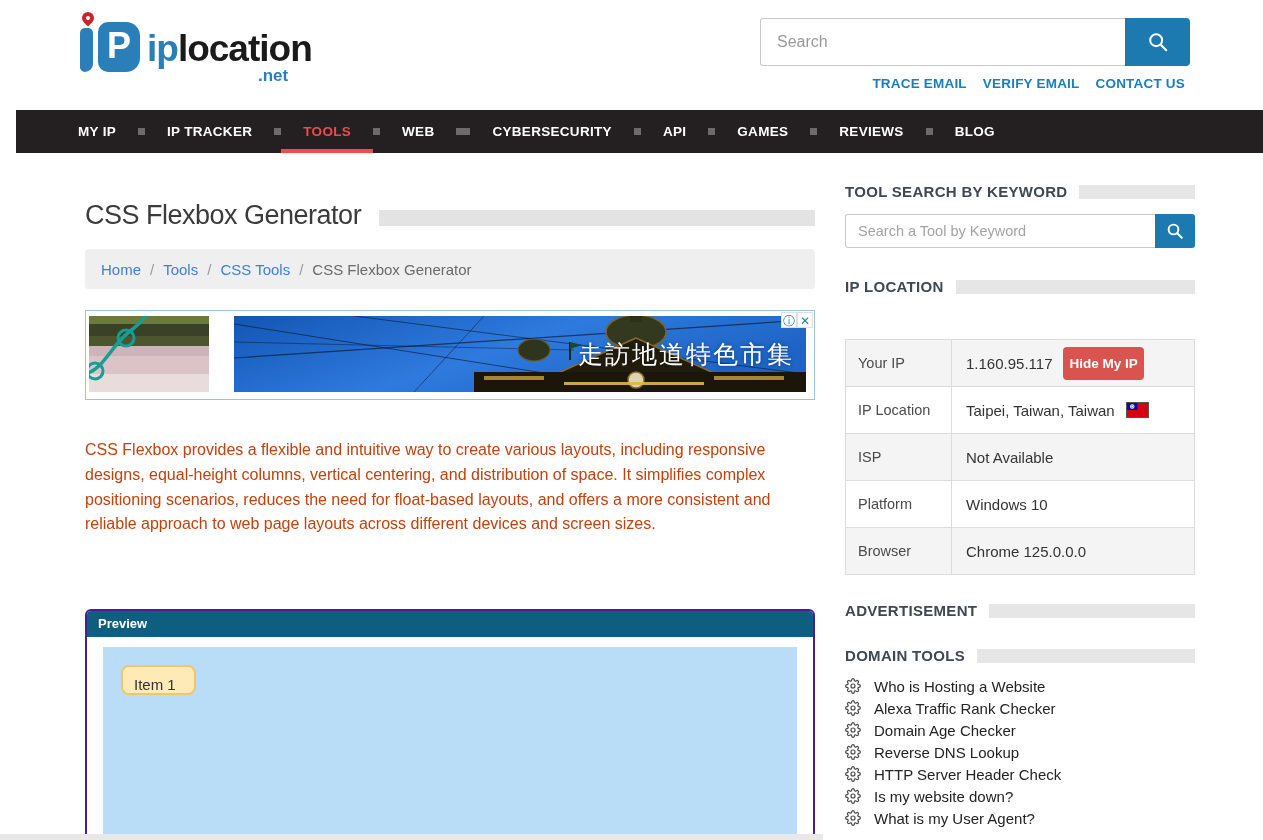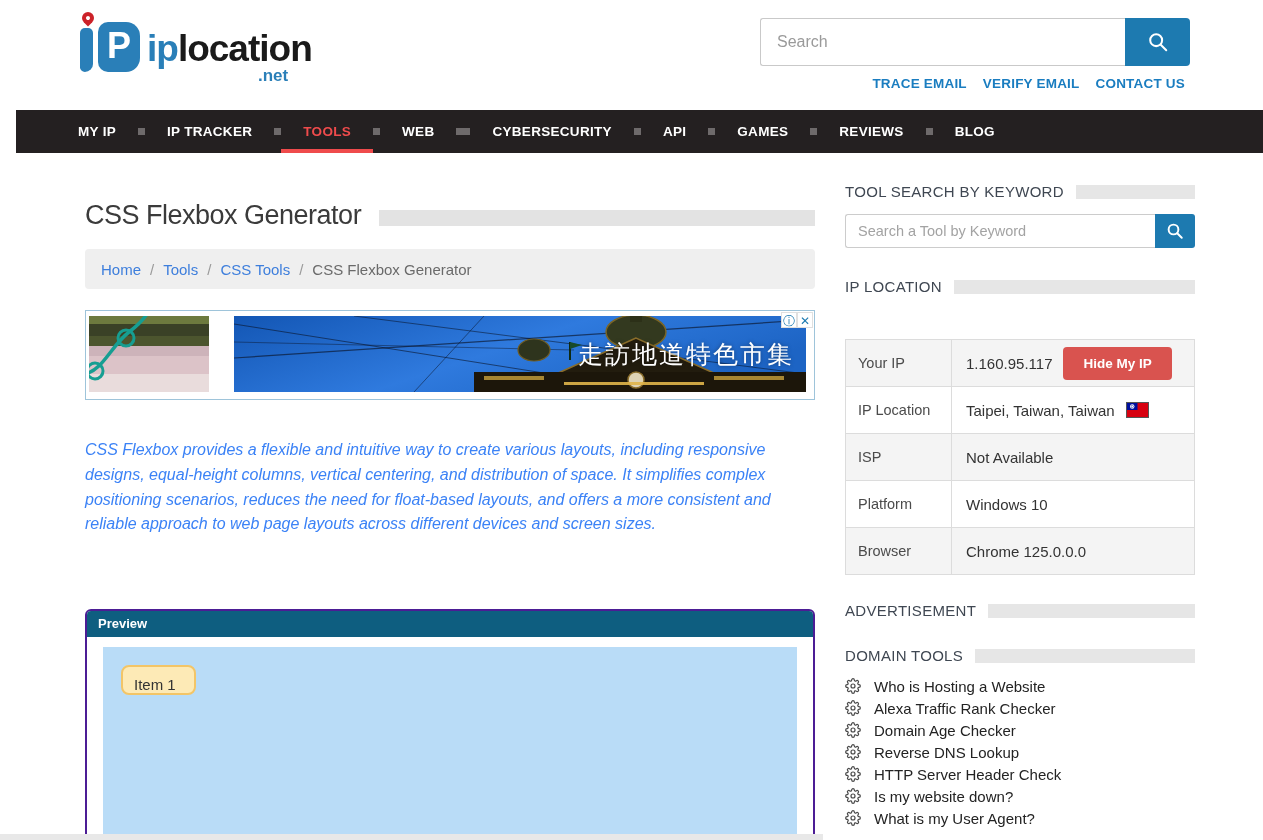--- a/index.html
+++ b/index.html
@@ -43,50 +43,50 @@
   .breadcrumb .sep { color:#9a9a9a; margin:0 9px; }
   .breadcrumb .current { color:#6a6a6a; }
 
   .adbox { position:absolute; left:0; top:157px; width:730px; height:90px; background:#fff; border:1px solid #9ec4da; }
   .ad-thumb { position:absolute; left:3px; top:5px; width:120px; height:76px; cursor:pointer; }
   .ad-main { position:absolute; left:148px; top:5px; width:572px; height:76px; cursor:pointer; overflow:hidden; }
   .ad-overlay-text { position:absolute; right:12px; top:22px; color:#fff; font-size:25px; letter-spacing:2px; text-shadow:0 0 4px rgba(0,0,0,.4); }
   .ad-badges { position:absolute; right:1px; top:1px; display:flex; }
   .ad-badge { width:16px; height:16px; background:#fff; color:#1d7ab0; font-size:12px; line-height:16px; text-align:center; cursor:pointer; border:1px solid #e0e0e0; }
 
-  .desc { position:absolute; left:0; top:285px; width:730px; font-size:16px; line-height:1.55; color:#3b82f6;font-style:italic; }
+  .desc { position:absolute; left:0; top:285px; width:730px; font-size:16px; line-height:1.55; color:#c2410c; }
 
   .preview-card { position:absolute; left:0; top:431px; width:730px; height:249px; border:2px solid #4c1d95; border-radius:6px; background:#fff; overflow:hidden;margin-top:25px; }
   .preview-head { height:26px; background:#0e5e80; color:#fff; font-size:13px; font-weight:bold; line-height:26px; padding-left:11px; }
   .preview-body { padding:10px 16px 16px 16px; }
   .flex-canvas { height:197px; background:#b9dcf7; padding:18px; display:flex; gap:15px; align-items:flex-start; }
   .flex-item { width:75px; background:#fdeab6; border:2px solid #f3c567; border-radius:8px; padding:9px 0 0 11px; font-size:15px; color:#333; }
 
   .bottom-strip { position:absolute; left:0; top:834px; width:823px; height:6px; background:#e8e8e8; }
 
   
   .sidebar { position:absolute; left:845px; top:153px; width:350px; }
   .sb-head { display:flex; align-items:center; gap:12px; }
-  .sb-head .txt { font-size:15px; color:#3f4752; letter-spacing:.3px; white-space:nowrap; }
+  .sb-head .txt { font-size:15px; color:#3f4752; letter-spacing:.3px; white-space:nowrap;font-weight:bold; }
   .sb-head .bar { flex:1; height:14px; background:#e6e6e6; }
   .sb-head.h-tool { position:absolute; left:0; top:30px; width:350px; }
   .sb-search { position:absolute; left:0; top:61px; width:350px; height:34px; display:flex; }
   .sb-search input { flex:1; border:1px solid #ccc; border-right:none; border-radius:3px 0 0 3px; padding:0 12px; font-size:14.5px; color:#444; outline:none; font-family:inherit; }
   .sb-search input::placeholder { color:#a3a3a3; }
   .sb-search button { width:40px; border:none; background:#1d7ab0; border-radius:0 3px 3px 0; cursor:pointer; display:flex; align-items:center; justify-content:center; }
   .sb-head.h-ip { position:absolute; left:0; top:125px; width:350px; }
 
   .ip-table { position:absolute; left:0; top:158px; width:350px; border-collapse:collapse;margin-top:28px; }
   .ip-table td { border:1px solid #dcdcdc; height:47px; font-size:14.5px; vertical-align:middle; }
   .ip-table td.lbl { width:106px; padding-left:12px; color:#4b4b4b; }
   .ip-table td.val { padding-left:14px; color:#333; font-size:15px; }
   .ip-table tr:nth-child(odd) { background:#f4f4f4; }
   .ip-table tr:nth-child(even) { background:#fff; }
   .val-flex { display:flex; align-items:center; gap:11px; }
-  .hide-ip-btn { background:#d9534f; color:#fff; font-weight:bold; font-size:13.5px; border:none; border-radius:4px; padding:9px 20px; cursor:pointer; font-family:inherit; }
+  .hide-ip-btn { background:#d9534f; color:#fff; font-weight:bold; font-size:13.5px; border:none; border-radius:4px; padding:9px 6px; cursor:pointer; font-family:inherit; }
   .flag { display:inline-block; line-height:0; border:1px solid #555; }
 
   .sb-head.h-adv { position:absolute; left:0; top:449px; width:350px; }
   .sb-head.h-dom { position:absolute; left:0; top:494px; width:350px; }
   .tool-list { position:absolute; left:0; top:522px; width:350px; }
   .tool-item { display:flex; align-items:center; gap:13px; height:22px; cursor:pointer; }
   .tool-item .gear { display:flex; align-items:center; }
   .tool-item a { color:#232323; font-size:15px; text-decoration:none; }
 </style>
 </head>

